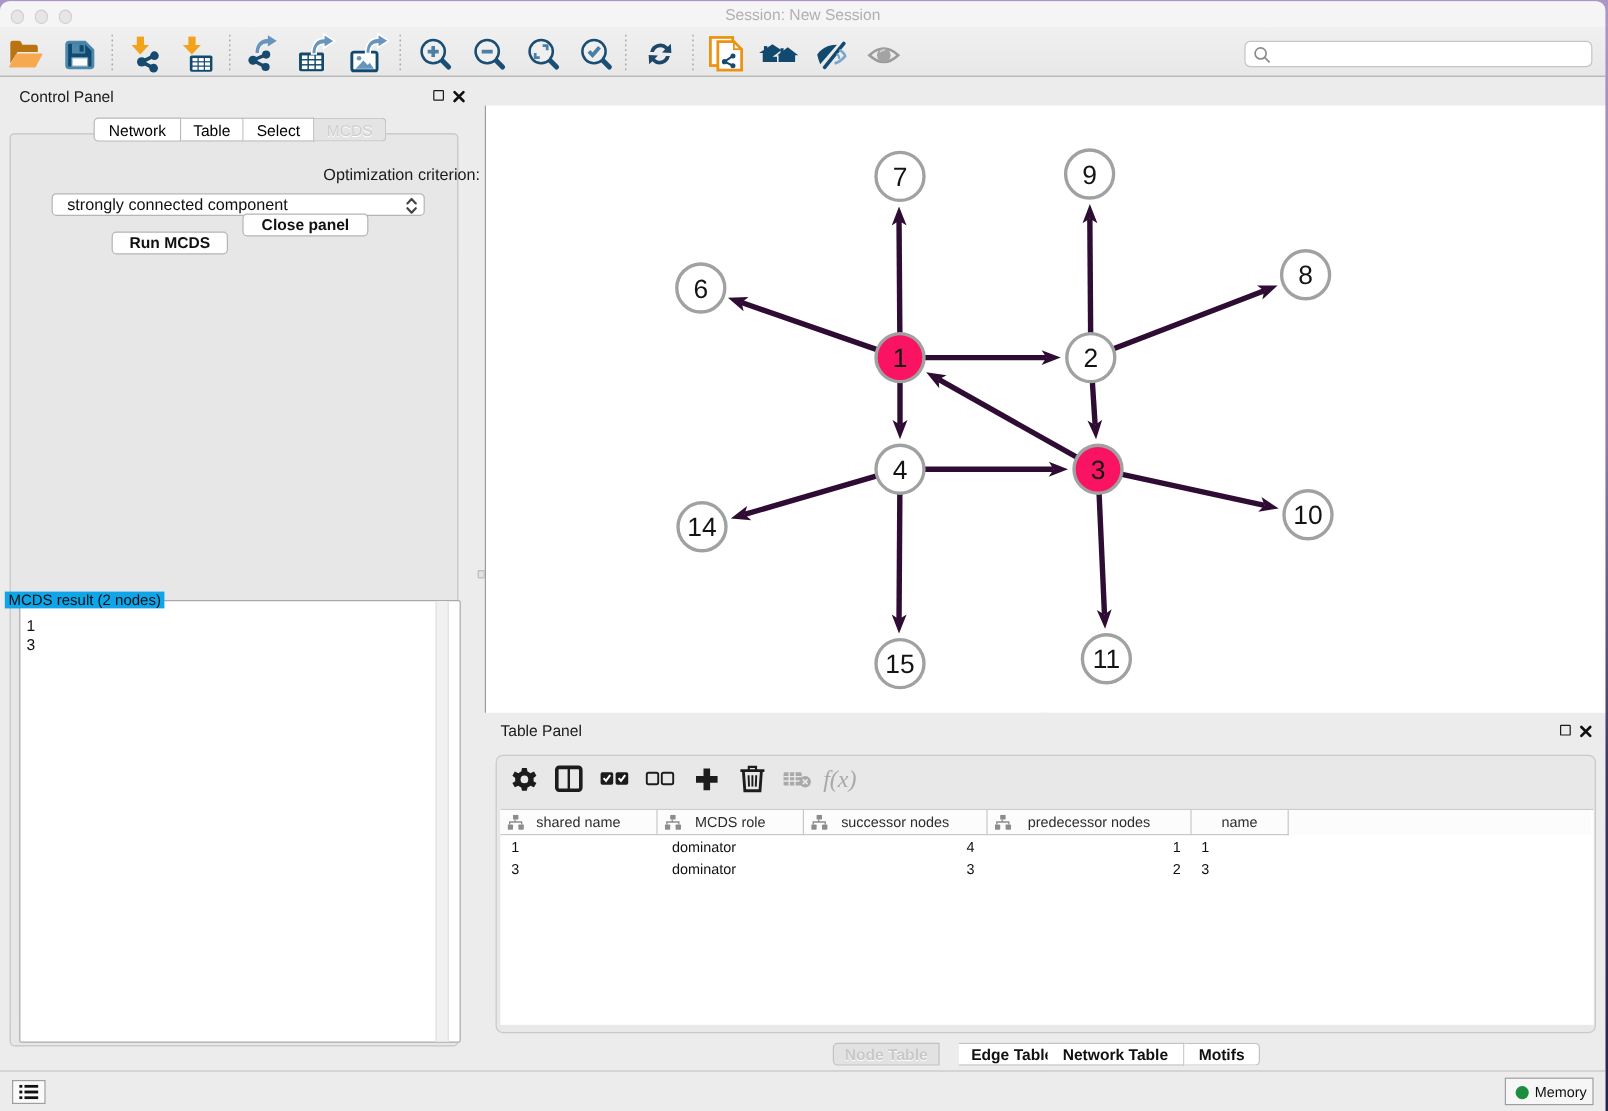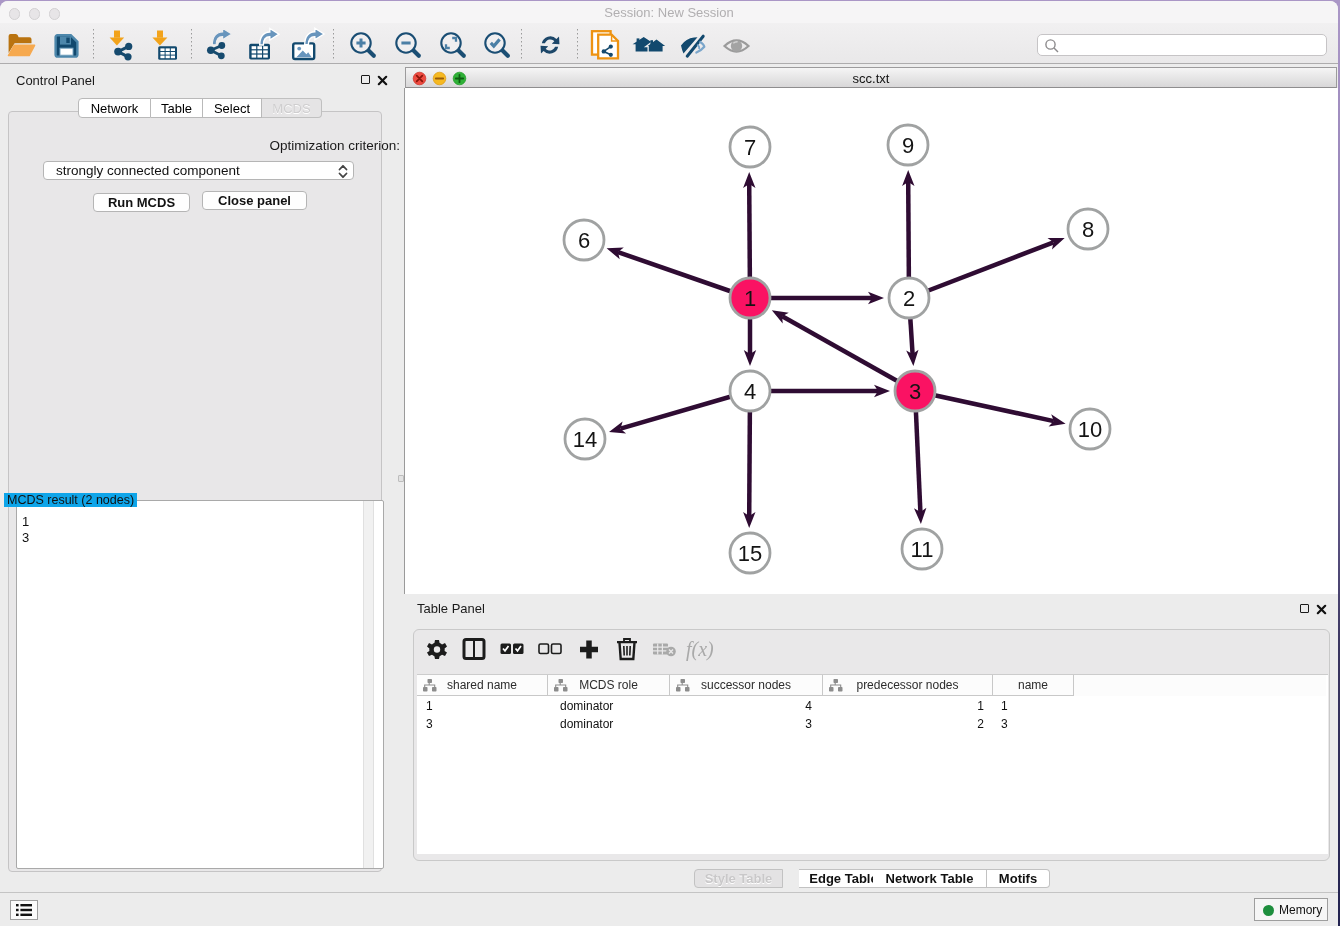--- a/index.html
+++ b/index.html
@@ -185,43 +185,31 @@
 
   <div class="abs" style="left:43px;top:160px;width:311px;height:19px;background:#fff;border:1px solid #b5b5b5;border-radius:4px;">
     <div class="abs" style="left:12px;top:1px;font-size:13.5px;color:#111;">strongly connected component</div>
     <svg class="abs" width="12" height="15" style="left:293px;top:2px;" viewBox="0 0 12 15">
         <path d="M2.5,5.5 L6,1.8 L9.5,5.5" fill="none" stroke="#444" stroke-width="1.8" stroke-linecap="round" stroke-linejoin="round"></path>
         <path d="M2.5,9.5 L6,13.2 L9.5,9.5" fill="none" stroke="#444" stroke-width="1.8" stroke-linecap="round" stroke-linejoin="round"></path>
       </svg>
   </div>
 
   <div class="abs" style="left:93px;top:192px;width:97px;height:19px;background:#fefefe;border:1px solid #b5b5b5;border-radius:4px;text-align:center;font-size:13px;font-weight:bold;line-height:18px;color:#111;">Run MCDS</div>
-  <div class="abs" style="left:202px;top:190px;width:105px;height:19px;background:#fefefe;border:1px solid #b5b5b5;border-radius:4px;text-align:center;font-size:13px;font-weight:bold;line-height:18px;color:#111;">Close panel</div>
+  <div class="abs" style="left:202px;top:177px;width:105px;height:19px;background:#fefefe;border:1px solid #b5b5b5;border-radius:4px;text-align:center;font-size:13px;font-weight:bold;line-height:18px;color:#111;">Close panel</div>
 
   <div class="abs" style="left:16px;top:499px;width:368px;height:369px;border:1px solid #a9a9a9;border-radius:2px;background:#fff;">
     <div class="abs" style="left:346px;top:0;width:11px;height:367px;background:#f1f1f1;border-left:1px solid #e0e0e0;border-right:1px solid #e0e0e0;"></div>
     <div class="abs" style="left:5px;top:13px;font-size:13px;color:#111;line-height:16px;">1<br>3</div>
   </div>
   <div class="abs" style="left:4px;top:492px;background:#0ea5e9;padding:0 3px;font-size:12.5px;color:#111;">MCDS result (2 nodes)</div>
 
   <div class="abs" style="left:398px;top:474px;width:6px;height:7px;background:#e2e2e2;border:1px solid #bdbdbd;border-radius:1px;"></div>
   <div class="abs" style="left:867px;top:588px;width:7px;height:5px;background:#e2e2e2;border:1px solid #bdbdbd;border-radius:1px;"></div>
 
-  <div class="abs" style="left:405px;top:66px;width:932px;height:21px;background:linear-gradient(#f5f5f5,#d8d7d8);border:1px solid #9c9b9c;border-bottom:1px solid #8e8d8e;">
-
-    <svg class="abs" width="60" height="15" style="left:6px;top:2.5px;" viewBox="0 0 60 15">
-      <circle cx="7.5" cy="7.5" r="6.3" fill="#ee4b40" stroke="#ce3a30" stroke-width="0.8"></circle>
-      <path d="M4.7,4.7 L10.3,10.3 M10.3,4.7 L4.7,10.3" stroke="#8c150b" stroke-width="1.8" stroke-linecap="round"></path>
-      <circle cx="27.5" cy="7.5" r="6.3" fill="#f6b921" stroke="#dfa01a" stroke-width="0.8"></circle>
-      <line x1="23.8" y1="7.5" x2="31.2" y2="7.5" stroke="#985c0a" stroke-width="1.8" stroke-linecap="round"></line>
-      <circle cx="47.5" cy="7.5" r="6.3" fill="#2fb137" stroke="#28a02f" stroke-width="0.8"></circle>
-      <path d="M47.5,3.8 L47.5,11.2 M43.8,7.5 L51.2,7.5" stroke="#0e5e12" stroke-width="1.8" stroke-linecap="round"></path>
-    </svg>
-    <div class="abs" style="left:0;top:3px;width:930px;text-align:center;font-size:13px;color:#111;">scc.txt</div>
-  </div>
   <div class="abs" id="canvas" style="left:404px;top:87px;width:934px;height:506px;background:#fff;border-left:1px solid #9a9a9a;"></div>
 
   <svg class="abs" style="left:404px;top:87px;" width="934" height="506" viewBox="0 0 934 506">
     <g stroke="#2f0c33" stroke-width="4.5">
       <line x1="346" y1="210" x2="345.2" y2="96.0"></line>
       <line x1="346" y1="210" x2="214.0" y2="164.1"></line>
       <line x1="346" y1="210" x2="468.0" y2="210.0"></line>
       <line x1="346" y1="210" x2="346.0" y2="266.0"></line>
       <line x1="505" y1="210" x2="504.2" y2="94.0"></line>
       <line x1="505" y1="210" x2="649.5" y2="154.3"></line>
@@ -390,21 +378,21 @@
         <div class="abs" style="left:9px;top:20px;">3</div>
         <div class="abs" style="left:143px;top:20px;">dominator</div>
         <div class="abs" style="left:253px;top:20px;width:142px;text-align:right;">3</div>
         <div class="abs" style="left:406px;top:20px;width:161px;text-align:right;">2</div>
         <div class="abs" style="left:584px;top:20px;">3</div>
       </div>
     </div>
   </div>
 
   <div class="abs" style="left:694px;top:868px;height:19px;font-size:13px;font-weight:bold;">
-    <div class="abs" style="left:0;top:0;width:89px;height:19px;background:#e3e2e3;border:1px solid #c2c2c2;border-radius:4px 0 0 4px;text-align:center;line-height:18px;color:#c9c8c9;text-shadow:0 1px 0 #fff;">Style Table</div>
+    <div class="abs" style="left:0;top:0;width:89px;height:19px;background:#e3e2e3;border:1px solid #c2c2c2;border-radius:4px 0 0 4px;text-align:center;line-height:18px;color:#c9c8c9;text-shadow:0 1px 0 #fff;">Node Table</div>
     <div class="abs" style="left:89px;top:0;width:90px;height:19px;background:#fff;border:1px solid #c2c2c2;border-left:none;text-align:center;line-height:18px;color:#111;margin-left:16px;">Edge Table</div>
     <div class="abs" style="left:179px;top:0;width:114px;height:19px;background:#fff;border:1px solid #c2c2c2;border-left:none;text-align:center;line-height:18px;color:#111;">Network Table</div>
     <div class="abs" style="left:293px;top:0;width:63px;height:19px;background:#fff;border:1px solid #c2c2c2;border-left:none;border-radius:0 4px 4px 0;text-align:center;line-height:18px;color:#111;">Motifs</div>
   </div>
 
   <div class="abs" style="left:0;top:891px;width:1338px;height:35px;background:#ececec;border-top:1px solid #c4c4c4;">
     <div class="abs" style="left:10px;top:7px;width:28px;height:20px;background:#fafafa;border:1px solid #9e9e9e;">
       <svg width="16" height="12" style="position:absolute;left:5px;top:3px;" viewBox="0 0 16 12">
         <g fill="#111">
             <rect x="0" y="0" width="2.6" height="2.4"></rect>

